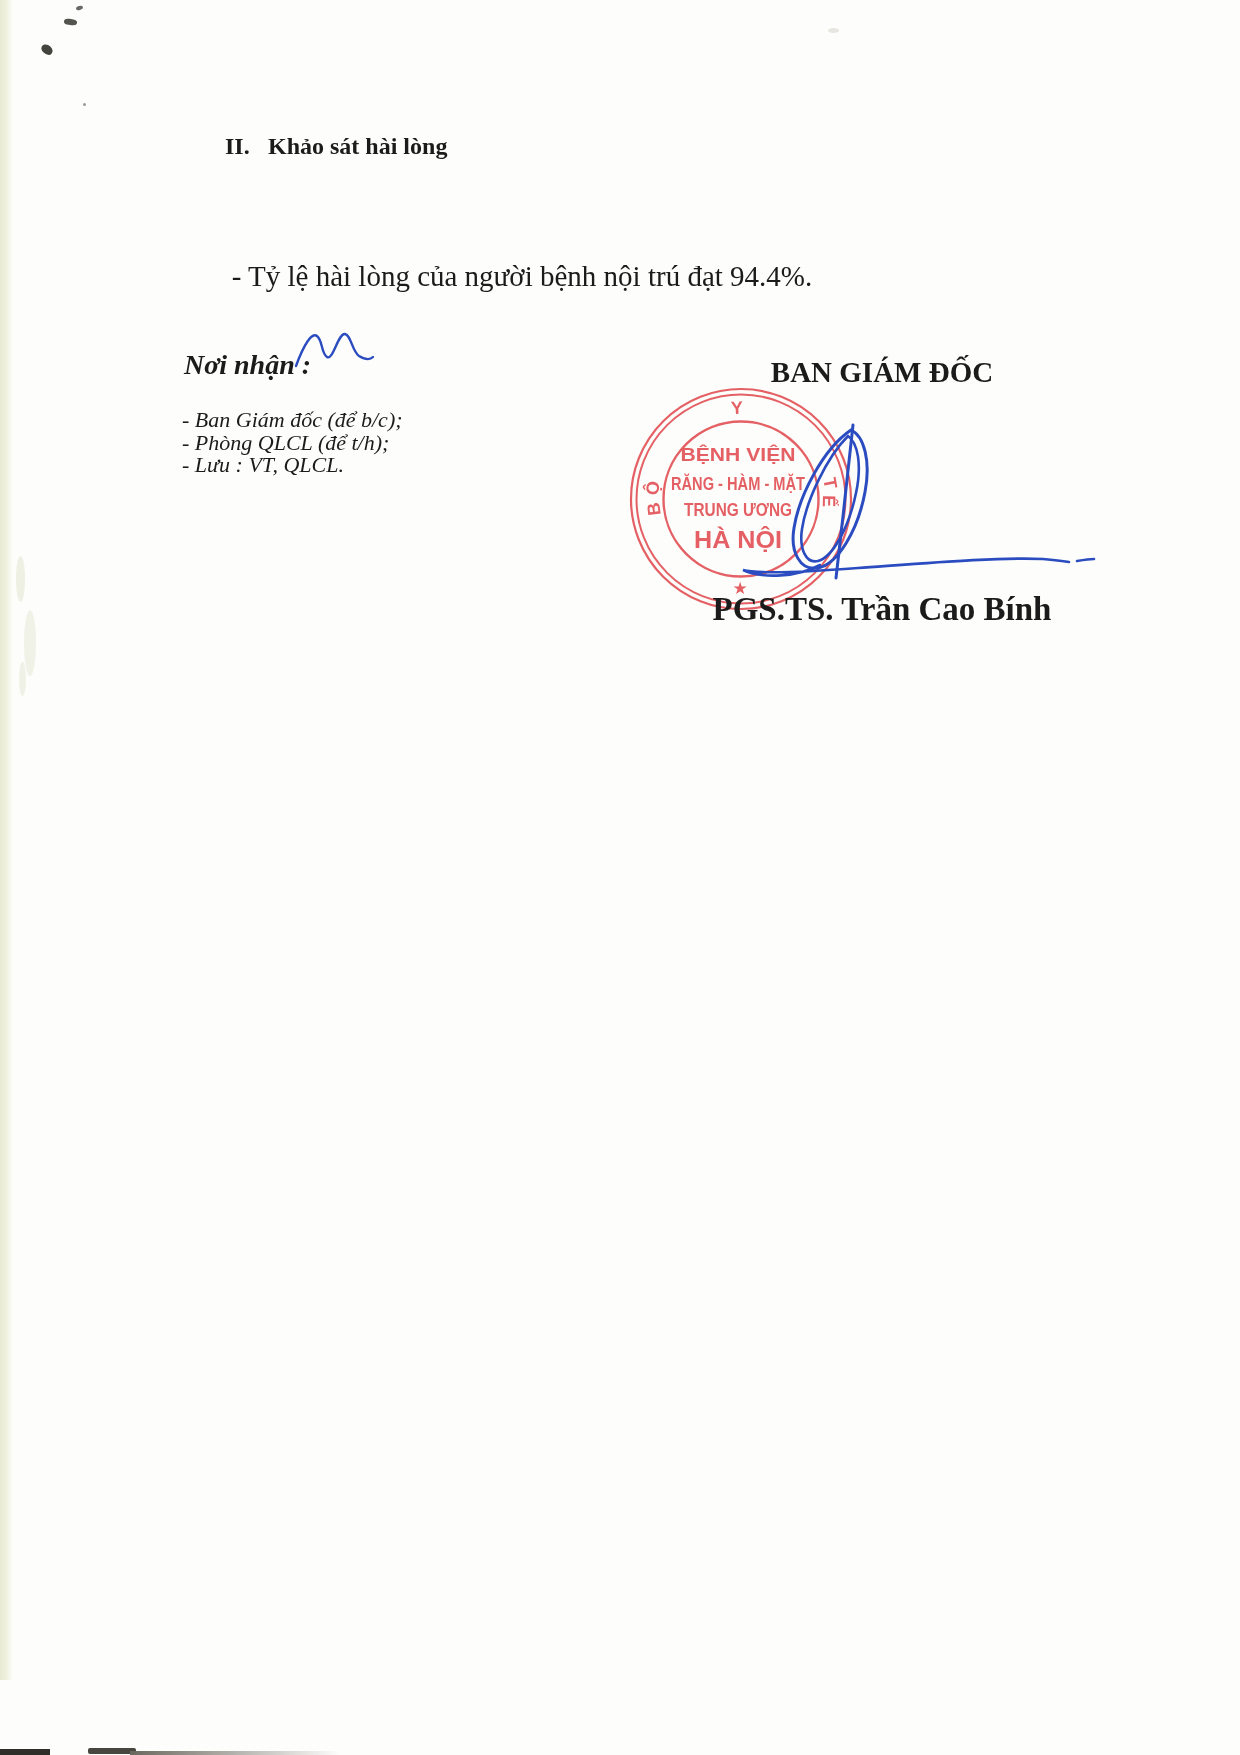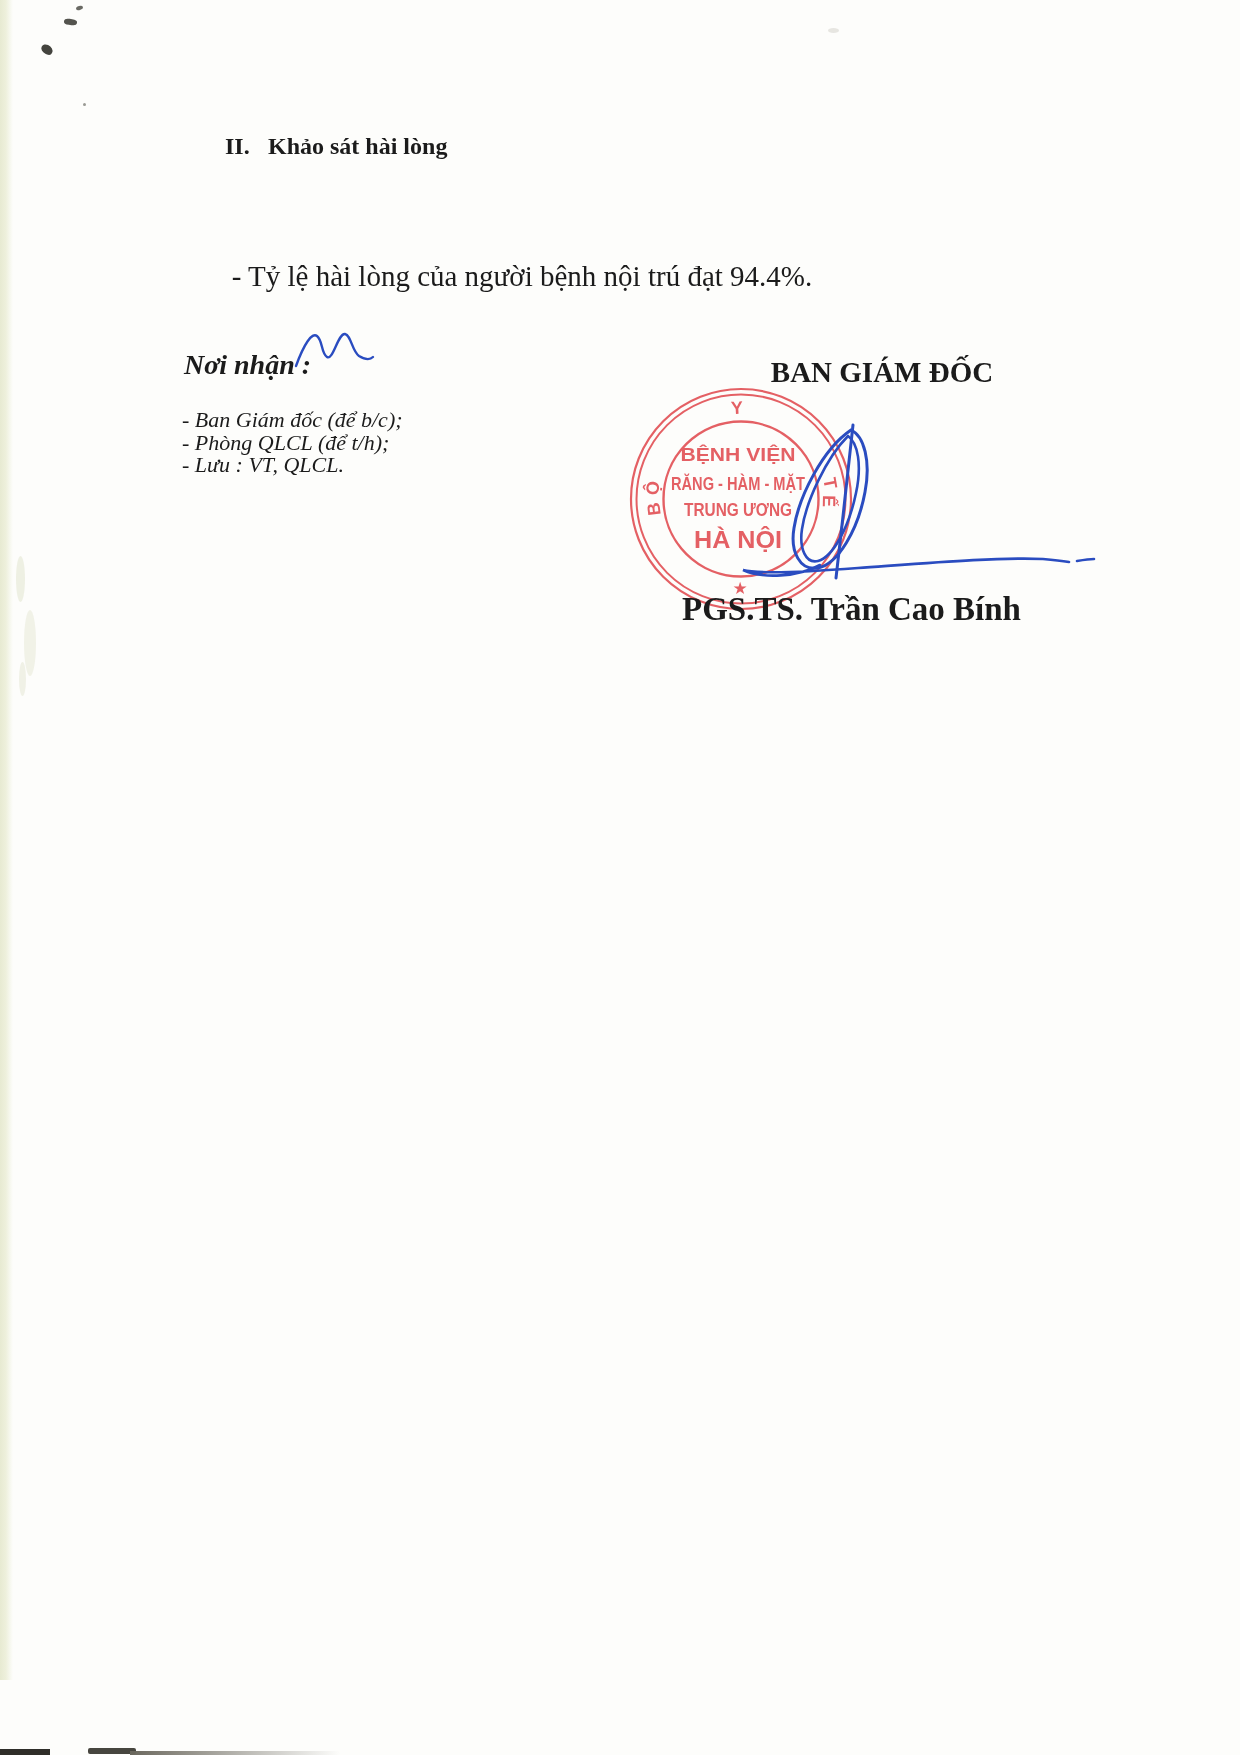--- a/index.html
+++ b/index.html
@@ -33,21 +33,21 @@
   .bullet{position:absolute;left:225px;font-size:29px;line-height:34px;white-space:nowrap;}
   .bullet .marker{display:inline-block;width:23px;}
   .bullet-1{top:196px;}
   .bullet-2{top:259px;text-align:center;}
   .bullet-3{top:296px;}
 
   .recipients-label{position:absolute;left:184px;top:349px;font-size:28px;font-weight:bold;font-style:italic;line-height:32px;white-space:nowrap;}
   .recipients-items{position:absolute;left:182px;top:377px;font-size:22px;font-style:italic;line-height:22.5px;white-space:nowrap;margin-top:32px;}
 
   .board-title{position:absolute;left:682px;top:353px;width:400px;text-align:center;font-size:29px;font-weight:bold;line-height:38px;white-space:nowrap;}
-  .signer-name{position:absolute;left:682px;top:590px;width:400px;font-size:33px;font-weight:bold;line-height:38px;white-space:nowrap;}
+  .signer-name{position:absolute;left:682px;top:590px;width:400px;text-align:center;font-size:33px;font-weight:bold;line-height:38px;white-space:nowrap;}
 
   .stamp-svg{position:absolute;left:626px;top:384px;opacity:.88;}
   .stamp-svg text{font-family:"Liberation Sans","DejaVu Sans",sans-serif;font-weight:bold;}
   .sig-overlay{position:absolute;left:0;top:0;pointer-events:none;}
 </style>
 </head>
 <body>
 
 <div class="page">
 

